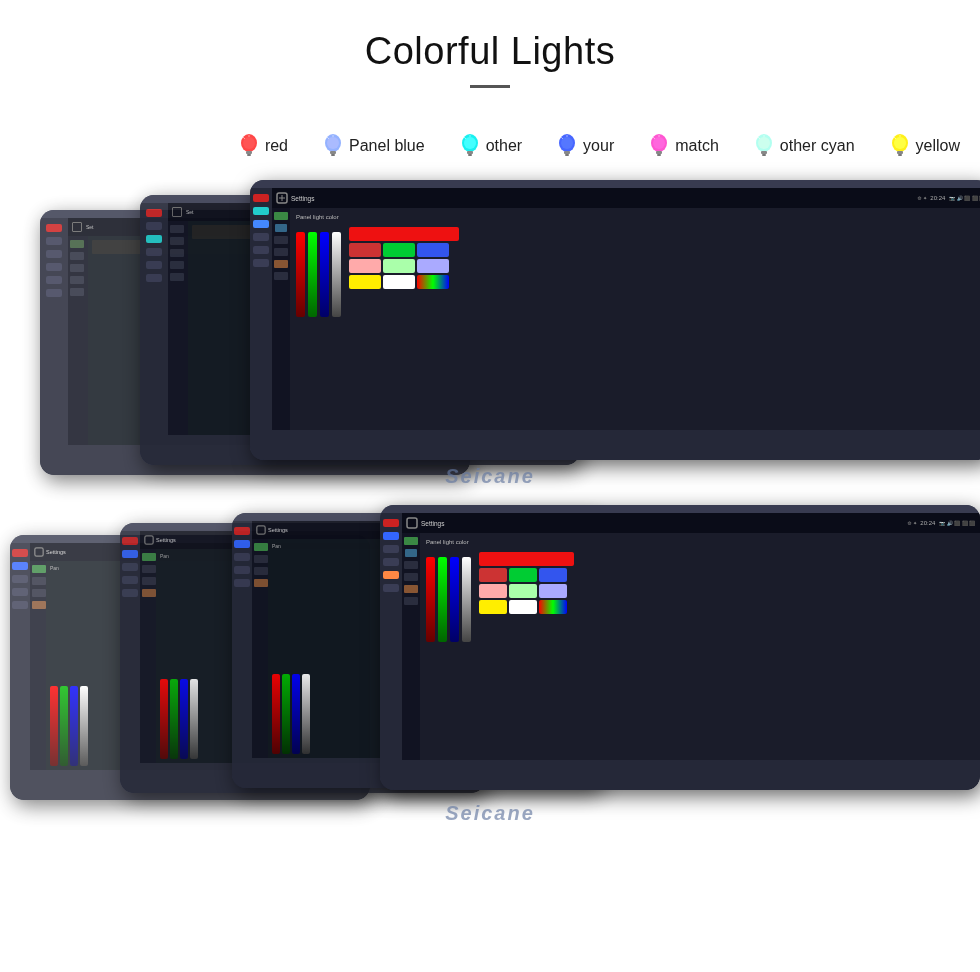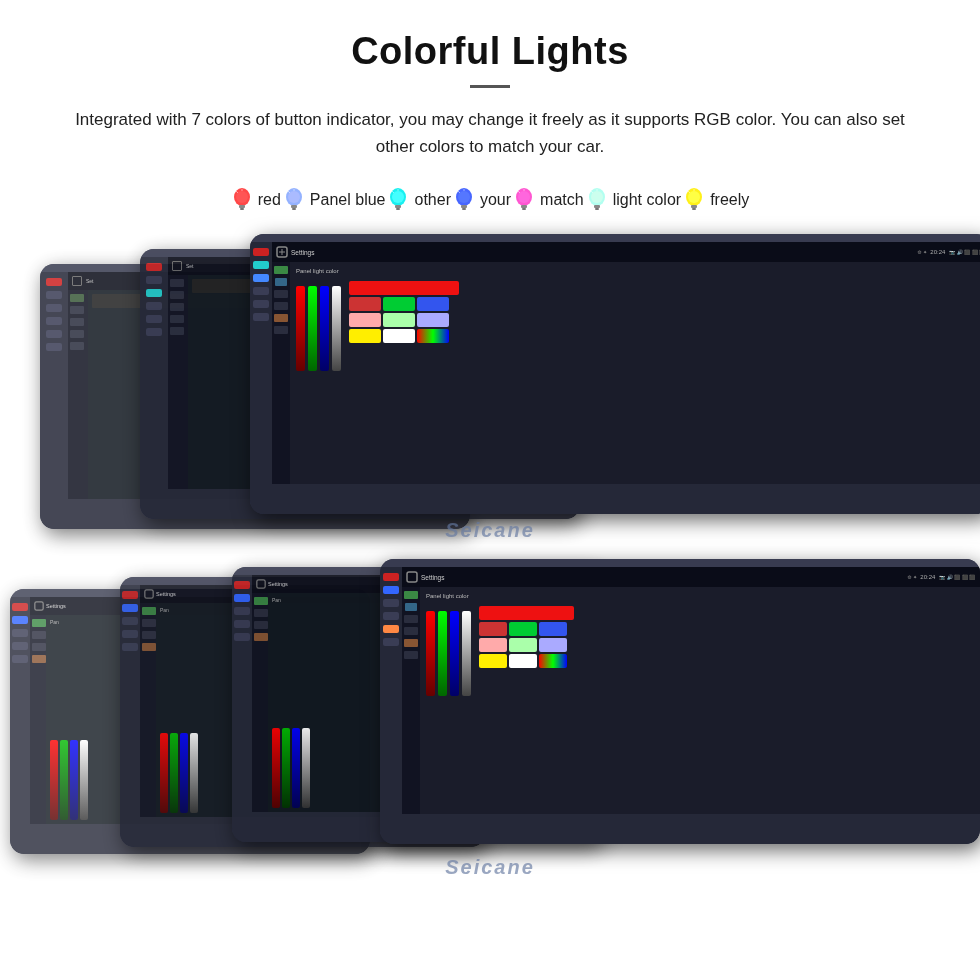--- a/index.html
+++ b/index.html
@@ -11,21 +11,21 @@
       overflow-x: hidden;
     }
 
     
     .header {
       text-align: center;
       padding: 30px 20px 10px;
     }
     .header h1 {
       font-size: 38px;
-      font-weight: 700;
+      font-weight: 400;
       color: #111;
       letter-spacing: 0.5px;
     }
     .header-divider {
       width: 40px;
       height: 3px;
       background: #555;
       margin: 12px auto 18px;
     }
     .header p {
@@ -33,23 +33,23 @@
       color: #222;
       line-height: 1.6;
       max-width: 860px;
       margin: 0 auto;
       text-align: center;
     }
 
     
     .color-labels {
       display: flex;
-      justify-content: center;
+      justify-content: flex-end;
       align-items: center;
-      gap: 2px;
+      gap: 34px;
       padding: 16px 20px 10px;
       flex-wrap: nowrap;
     }
     .color-item {
       display: flex;
       align-items: center;
       gap: 5px;
       font-size: 16px;
       color: #222;
     }
@@ -193,21 +193,20 @@
       flex-direction: column;
       gap: 4px;
     }
   </style>
 </head>
 <body>
 
 <div class="header">
   <h1>Colorful Lights</h1>
   <div class="header-divider"></div>
-  <p>Integrated with 7 colors of button indicator, you may change it freely as it supports RGB color. You can also set other colors to match your car.</p>
 </div>
 
 <div class="color-labels">
 
   <div class="color-item">
     <span class="bulb-icon">
       <svg viewBox="0 0 22 28" xmlns="http://www.w3.org/2000/svg">
         <ellipse cx="11" cy="11" rx="8" ry="9" fill="#ff3333" opacity="0.9"></ellipse>
         <circle cx="11" cy="11" r="6" fill="#ff5555"></circle>
         <rect x="8" y="19" width="6" height="3" rx="1" fill="#888"></rect>
@@ -279,35 +278,35 @@
     <span class="bulb-icon">
       <svg viewBox="0 0 22 28" xmlns="http://www.w3.org/2000/svg">
         <ellipse cx="11" cy="11" rx="8" ry="9" fill="#aaffee" opacity="0.9"></ellipse>
         <circle cx="11" cy="11" r="6" fill="#ccffee"></circle>
         <rect x="8" y="19" width="6" height="3" rx="1" fill="#888"></rect>
         <rect x="9" y="22" width="4" height="2" rx="1" fill="#777"></rect>
         <line x1="7" y1="7" x2="5" y2="5" stroke="white" stroke-width="1" opacity="0.5"></line>
         <line x1="11" y1="5" x2="11" y2="3" stroke="white" stroke-width="1" opacity="0.5"></line>
       </svg>
     </span>
-    <span>light color</span>
+    <span>other cyan</span>
   </div>
 
   <div class="color-item">
     <span class="bulb-icon">
       <svg viewBox="0 0 22 28" xmlns="http://www.w3.org/2000/svg">
         <ellipse cx="11" cy="11" rx="8" ry="9" fill="#ffee00" opacity="0.9"></ellipse>
         <circle cx="11" cy="11" r="6" fill="#ffff44"></circle>
         <rect x="8" y="19" width="6" height="3" rx="1" fill="#888"></rect>
         <rect x="9" y="22" width="4" height="2" rx="1" fill="#777"></rect>
         <line x1="7" y1="7" x2="5" y2="5" stroke="white" stroke-width="1" opacity="0.5"></line>
         <line x1="11" y1="5" x2="11" y2="3" stroke="white" stroke-width="1" opacity="0.5"></line>
       </svg>
     </span>
-    <span>freely</span>
+    <span>yellow</span>
   </div>
 </div>
 
 <div style="position:relative; height: 320px; margin: 10px 30px 5px;">
 
   <div class="device-unit" style="position:absolute; left:10px; top:30px; width:430px; height:265px; z-index:1; opacity:0.85;">
     <div class="top-bar"></div>
     <div class="bottom-bar"></div>
     <div class="left-panel">
       <div class="btn red"></div>

